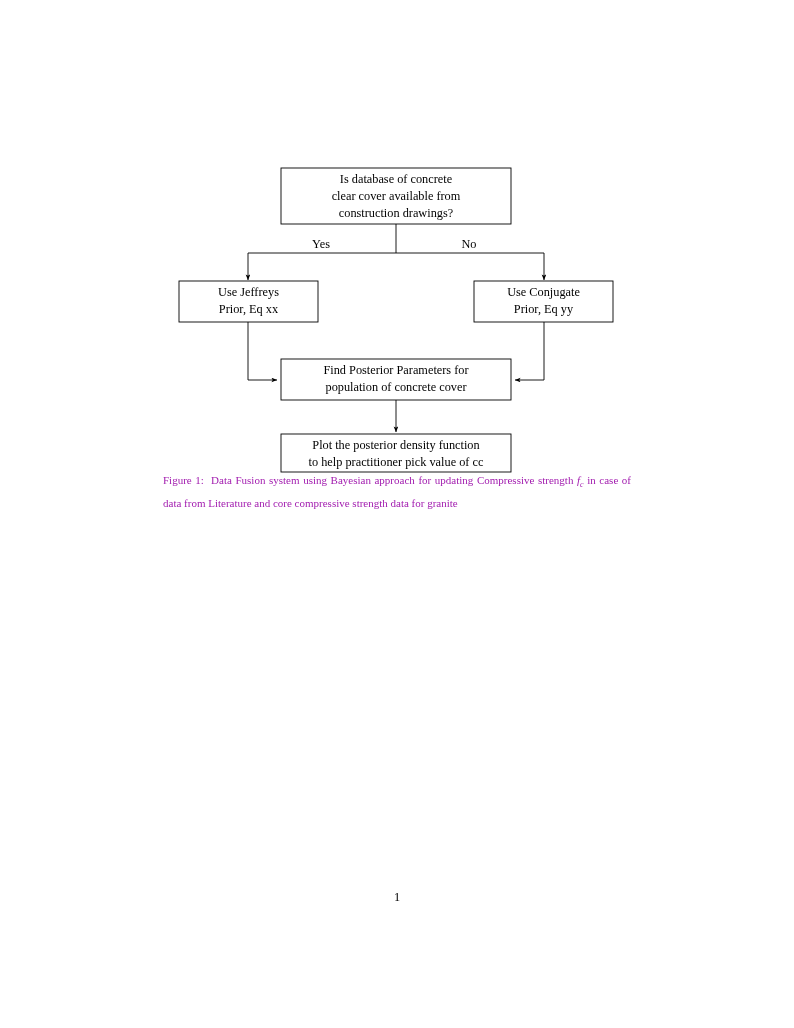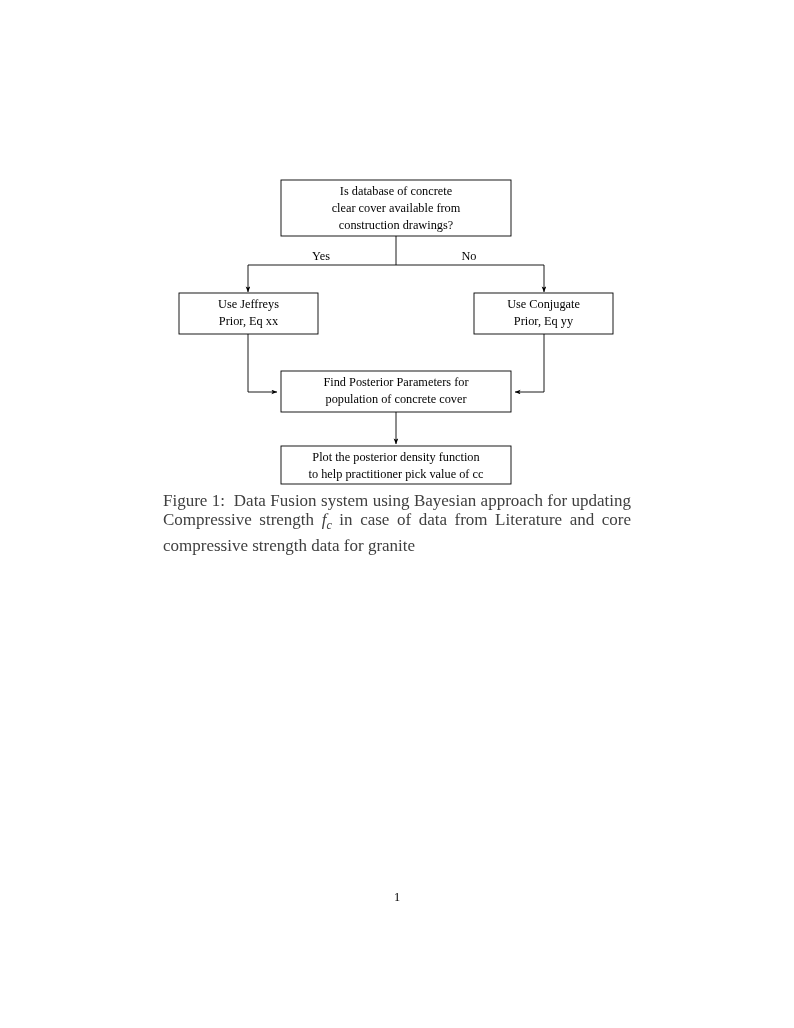--- a/index.html
+++ b/index.html
@@ -13,21 +13,21 @@
     position: relative;
     font-family: "Liberation Serif", "DejaVu Serif", serif;
     color: #000000;
     overflow: hidden;
   }
 
   
   #figure-area {
     position: absolute;
     left: 0;
-    top: 12px;
+    top: 0;
     width: 658px;
     height: 490px;
   }
   #flowchart-svg {
     position: absolute;
     left: 0;
     top: 0;
   }
   .node-box {
     fill: #ffffff;
@@ -49,27 +49,27 @@
     font-family: "Liberation Serif", "DejaVu Serif", serif;
     font-size: 12.3px;
     fill: #000000;
     text-anchor: middle;
   }
 
   
   #caption {
     position: absolute;
     left: 163px;
-    top: 491px;
+    top: 471px;
     width: 468px;
-    font-size: 17px;
+    font-size: 11px;
     line-height: 19.1px;
     text-align: justify;
     text-justify: inter-word;
-    color: #404040;
+    color: #a21caf;
   }
   #caption .mathvar {
     font-style: italic;
     font-family: "Liberation Serif", "DejaVu Serif", serif;
   }
   #caption .mathvar sub {
     font-size: 0.72em;
     font-style: italic;
   }
 

